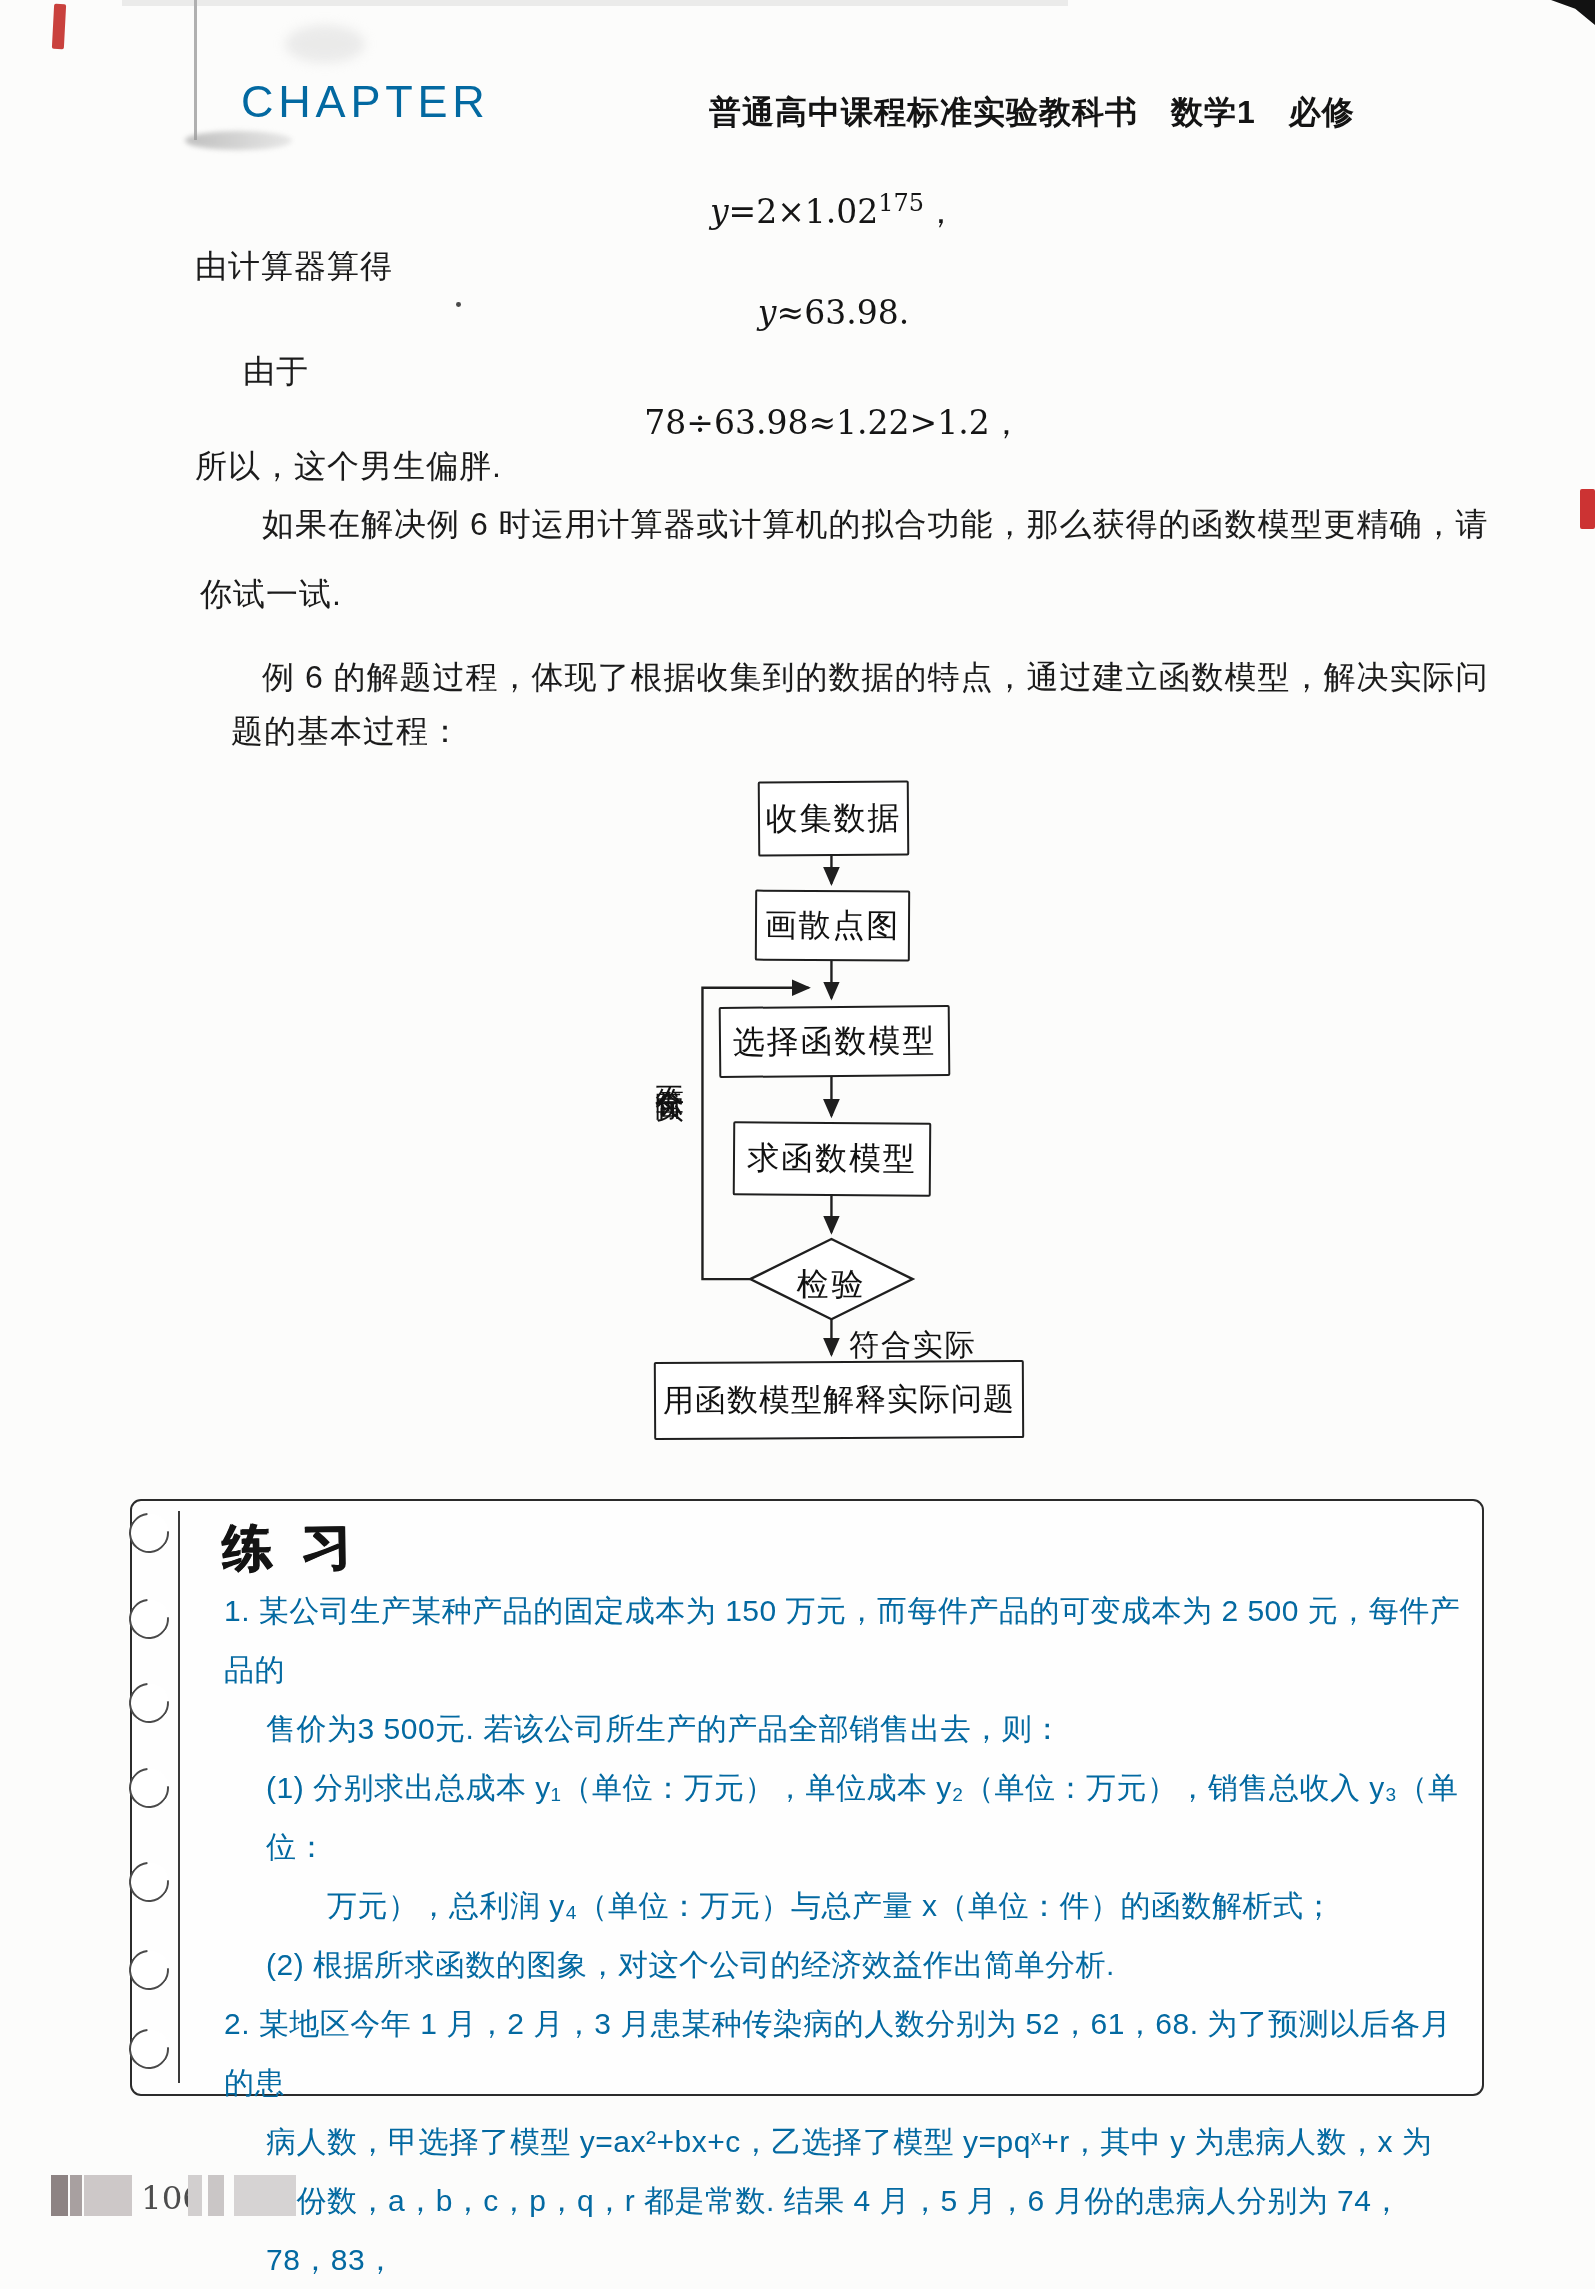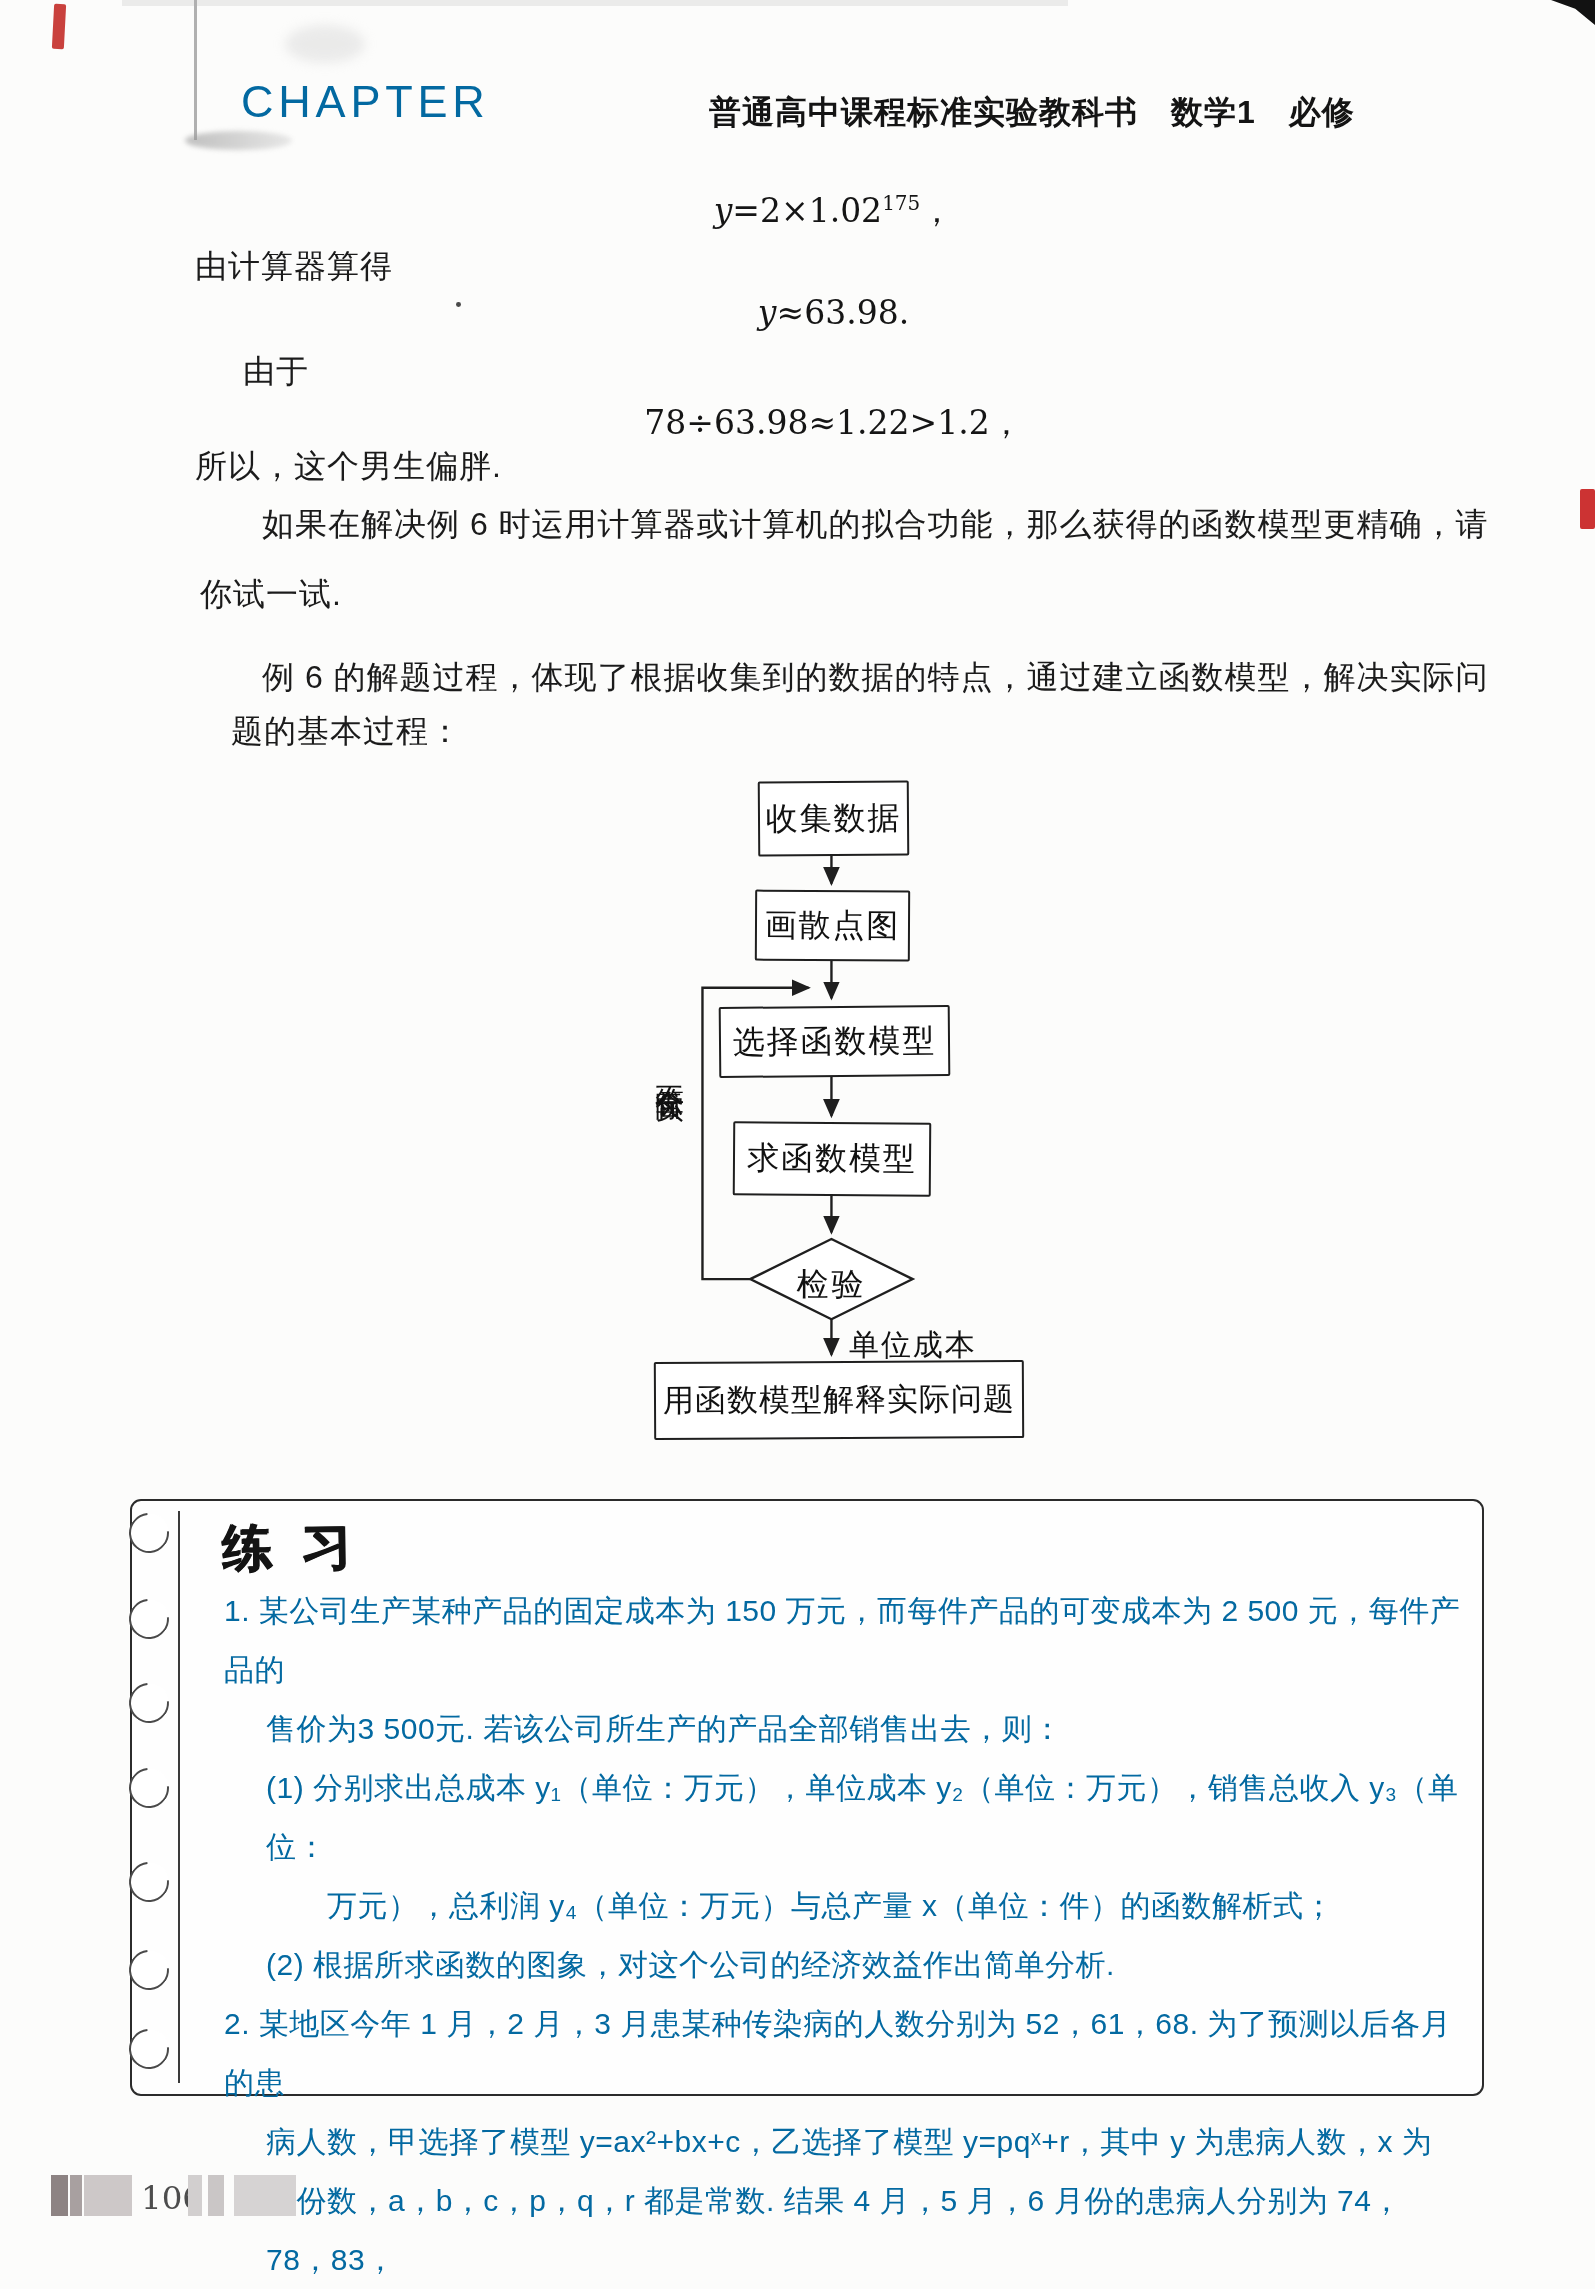--- a/index.html
+++ b/index.html
@@ -22,21 +22,21 @@
   .red-dash-b{position:absolute;left:1580px;top:489px;width:15.3px;height:40px;background:#cc3333;border-radius:1.9px;}
   .ink-dot{position:absolute;left:456px;top:302px;width:4.8px;height:4.8px;border-radius:50%;background:#2a2a2a;opacity:.85;}
   
   .chapter{position:absolute;left:241px;top:76px;font-size:45px;color:#0369a1;letter-spacing:4.8px;}
   .book-title{position:absolute;left:709px;top:91px;font-size:32px;font-weight:bold;color:#141414;letter-spacing:1px;}
   
   .tline{position:absolute;font-size:32px;letter-spacing:1px;color:#1b1b1b;}
   .fline{position:absolute;left:0;width:1595px;text-align:center;transform:translateX(36px);
     font-family:"DejaVu Serif","Liberation Serif",serif;font-size:33px;color:#151515;}
   .math-var{font-style:italic;}
-  .sup{font-size:20px;vertical-align:12.4px;letter-spacing:0;}
+  .sup{font-size:24px;vertical-align:12.4px;letter-spacing:0;}
   
   .fc-svg{position:absolute;left:621px;top:746px;}
   .fc-box{position:absolute;border:2.4px solid #1f1f1f;background:#fff;
     display:flex;align-items:center;justify-content:center;
     font-size:32px;letter-spacing:1.9px;color:#111;border-radius:1.9px;}
   .fc-diamond-label{position:absolute;left:752px;top:1263px;width:159px;text-align:center;
     font-size:32px;letter-spacing:2.9px;color:#111;}
   .loop-label{position:absolute;left:650px;top:1063px;writing-mode:vertical-rl;text-orientation:upright;
     font-size:29px;letter-spacing:1.9px;color:#111;}
   .pass-label{position:absolute;left:849px;top:1325px;font-size:30px;letter-spacing:1.9px;color:#111;}
@@ -109,21 +109,21 @@
     <line x1="220" y1="600" x2="220" y2="637" stroke="#1f1f1f" stroke-width="2.5" marker-end="url(#ah)"></line>
   </svg>
 
   <div class="fc-box" style="left:758px;top:781px;width:147px;height:71px;transform:rotate(-.4deg);">收集数据</div>
   <div class="fc-box" style="left:755px;top:890px;width:151px;height:67px;transform:rotate(.3deg);">画散点图</div>
   <div class="fc-box" style="left:719px;top:1006px;width:227px;height:67px;transform:rotate(-.5deg);">选择函数模型</div>
   <div class="fc-box" style="left:733px;top:1122px;width:194px;height:70px;transform:rotate(.4deg);">求函数模型</div>
   <div class="fc-diamond-label">检验</div>
   <div class="fc-box" style="left:654px;top:1361px;width:366px;height:74px;font-size:31px;letter-spacing:1px;transform:rotate(-.3deg);">用函数模型解释实际问题</div>
   <div class="loop-label">不符合实际</div>
-  <div class="pass-label">单位成本</div>
+  <div class="pass-label">符合实际</div>
 
   <div class="practice">
     <div class="hole" style="top:11.5px;"></div>
     <div class="hole" style="top:98px;"></div>
     <div class="hole" style="top:182px;"></div>
     <div class="hole" style="top:267px;"></div>
     <div class="hole" style="top:361px;"></div>
     <div class="hole" style="top:449px;"></div>
     <div class="hole" style="top:528px;"></div>
     <div class="practice-vline"></div>

